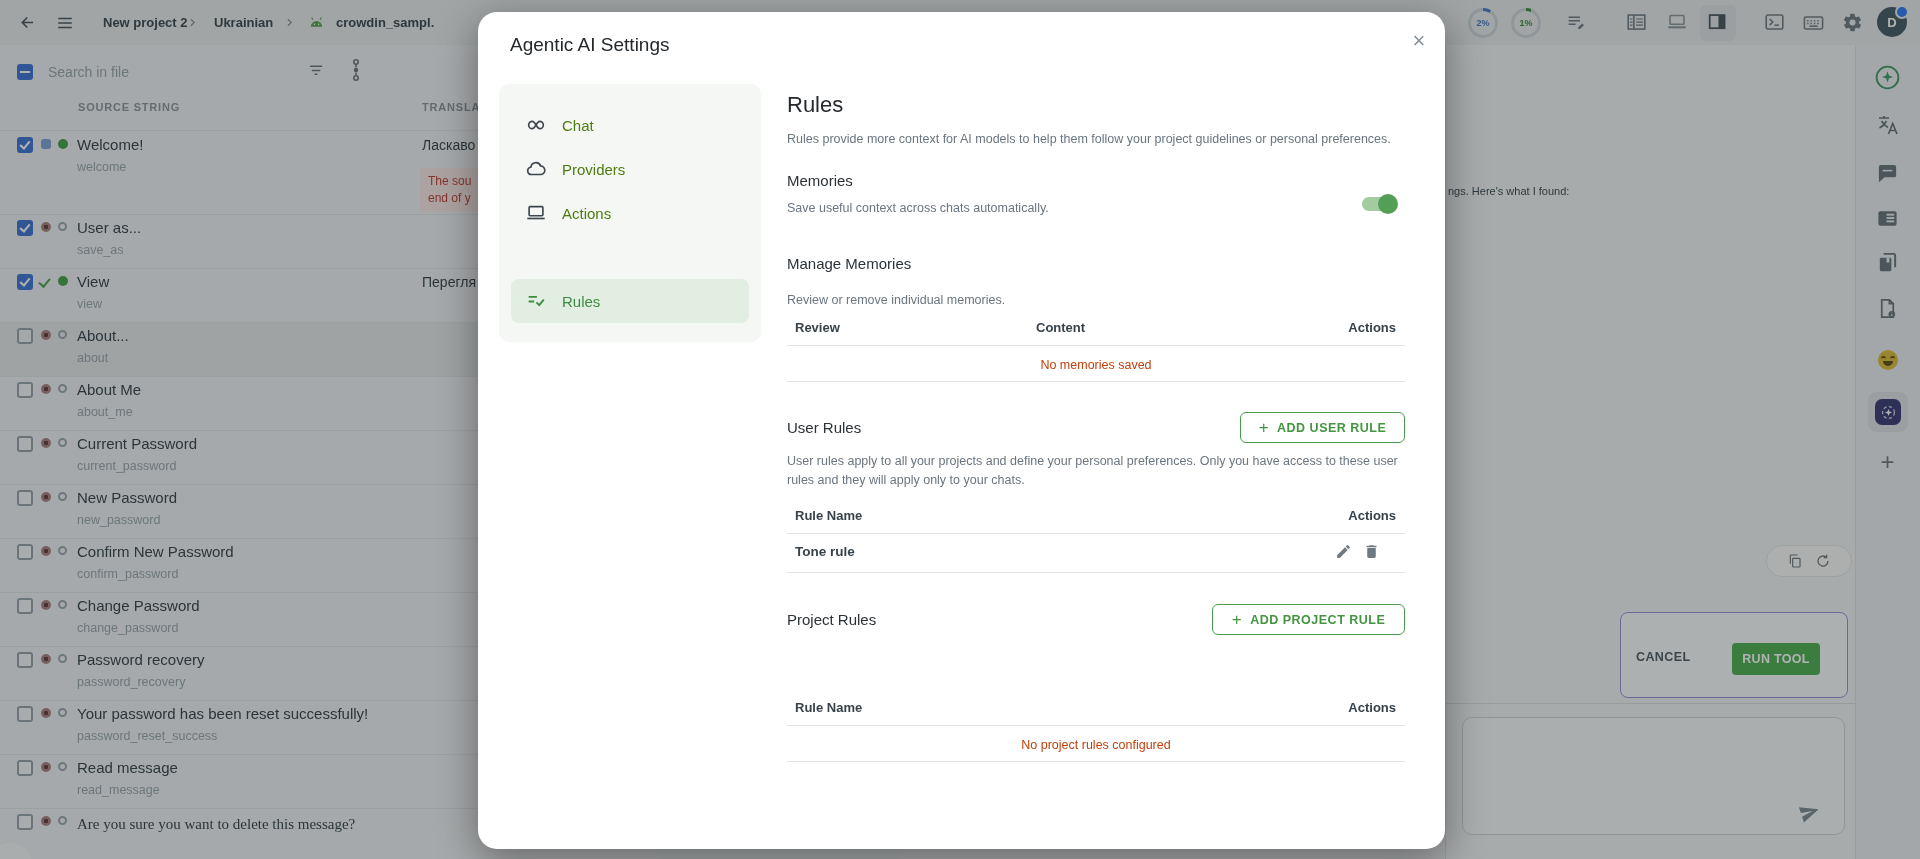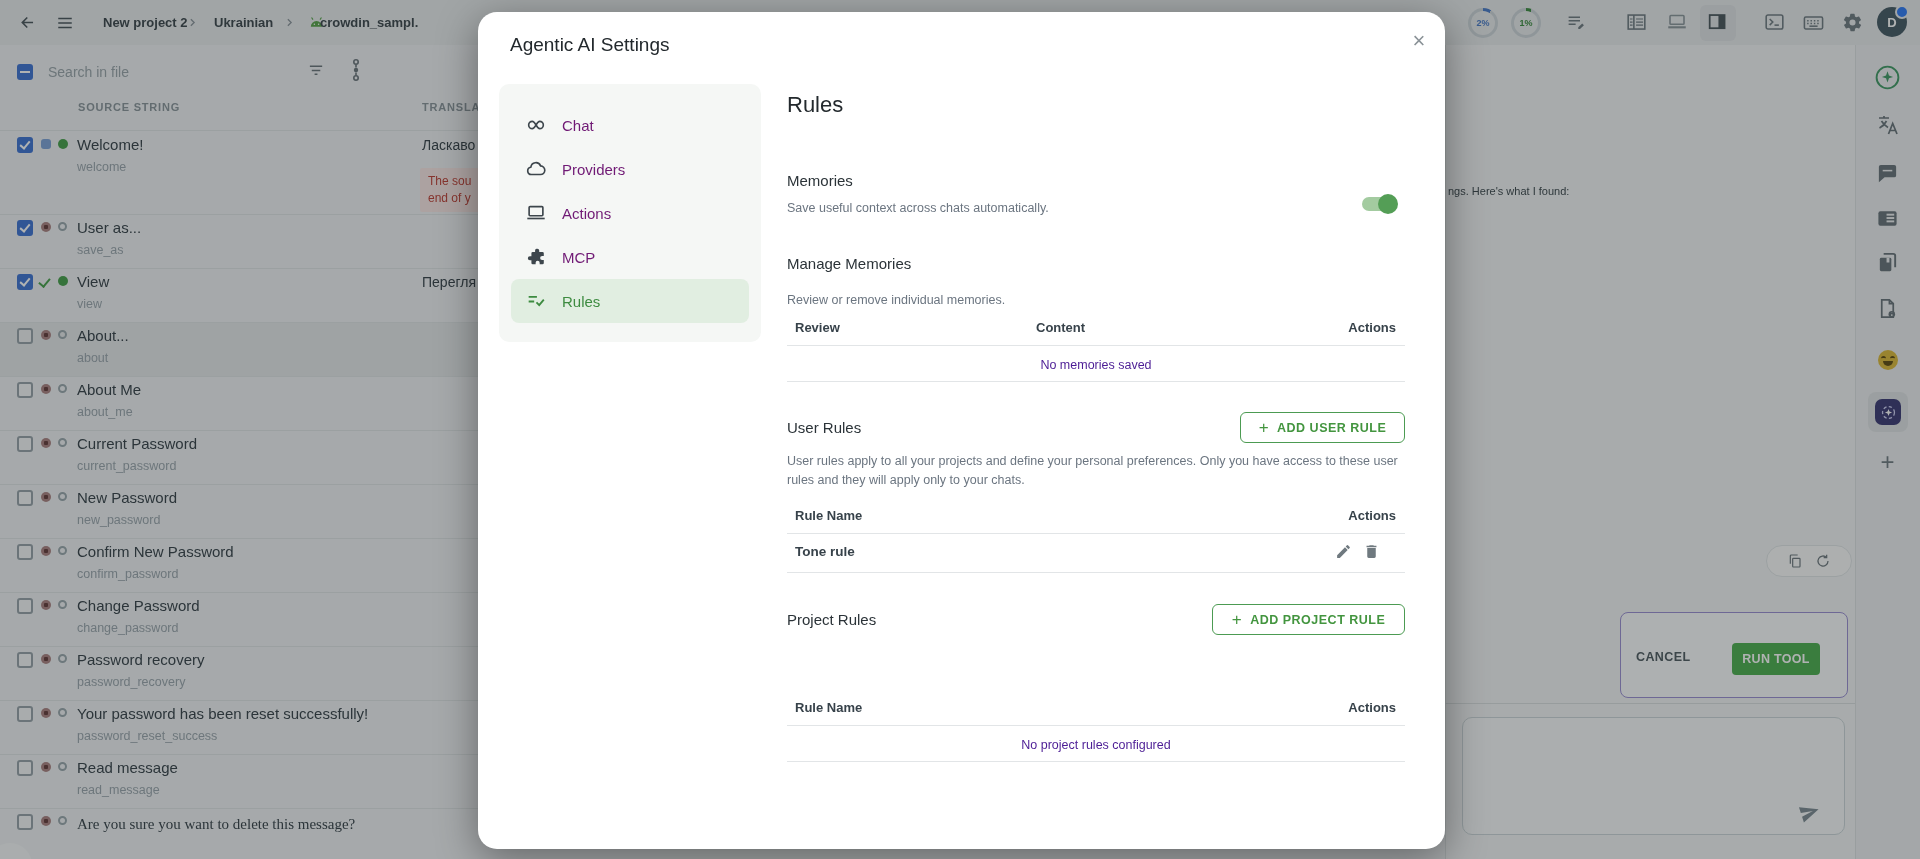--- a/index.html
+++ b/index.html
@@ -71,28 +71,28 @@
   .plus-glyph{font-size:24px;color:#6f7b82;line-height:1;}
 
   
   .modal{position:absolute;left:478px;top:12px;width:967px;height:837px;background:#ffffff;border-radius:19px;z-index:10;
          box-shadow:0 10px 42px rgba(0,0,0,.4);}
   .modal-title{position:absolute;left:32px;top:22px;font-size:19px;font-weight:500;color:#23292d;}
   .modal-close{position:absolute;left:928px;top:16px;width:26px;height:26px;font-size:22px;color:#8a9297;
                display:flex;align-items:center;justify-content:center;}
   .mnav{position:absolute;left:21px;top:72px;width:262px;height:258px;background:#f5f7f5;border-radius:10px;}
   .mnav-item{position:absolute;left:12px;width:238px;height:44px;border-radius:8px;display:flex;align-items:center;gap:15px;padding-left:14px;box-sizing:border-box;
-             font-size:15px;color:#701a75;}
+             font-size:15px;color:#4d7c0f;}
   .mnav-item.active{background:#e1eee1;color:#3d8b40;}
   .mc{position:absolute;}
   .h1{font-size:22px;font-weight:500;color:#23292d;}
   .sect-desc{font-size:12.5px;color:#6b7580;line-height:19px;}
   .sub-title{font-size:15px;font-weight:500;color:#2b3338;}
   .tbl-hdr{font-size:13px;font-weight:bold;color:#37424a;}
-  .tbl-empty{font-size:12.5px;color:#4c1d95;}
+  .tbl-empty{font-size:12.5px;color:#c2410c;}
   .tline{position:absolute;width:618px;height:1px;background:#e2e5e7;}
   .toggle{position:absolute;left:884px;top:180px;width:56px;height:24px;}
   .toggle .track{position:absolute;left:0;top:5px;width:34px;height:14px;border-radius:7px;background:#a3cba0;}
   .toggle .knob{position:absolute;left:16px;top:2px;width:20px;height:20px;border-radius:50%;background:#549e56;}
   .green-btn{position:absolute;height:31px;border:1px solid #4c9b52;border-radius:6px;background:#fff;box-sizing:border-box;
              display:flex;align-items:center;justify-content:center;gap:8px;color:#43953f;font-size:12.5px;font-weight:bold;letter-spacing:.5px;}
   .green-btn .plus{font-size:17px;font-weight:normal;line-height:1;}
   .act-ic{position:absolute;width:18px;height:18px;display:flex;align-items:center;justify-content:center;}
 </style>
 </head>
@@ -125,21 +125,21 @@
     </span>
     <span class="icon-btn" style="left:308px;top:15px">
       <svg width="17" height="15" viewBox="0 0 24 20">
           <path d="M4 16a8 8 0 0 1 16 0z" fill="#57a34a"></path>
           <line x1="7" y1="6" x2="5" y2="3" stroke="#57a34a" stroke-width="1.6"></line>
           <line x1="17" y1="6" x2="19" y2="3" stroke="#57a34a" stroke-width="1.6"></line>
           <circle cx="9" cy="12.5" r="1.1" fill="#fff"></circle>
           <circle cx="15" cy="12.5" r="1.1" fill="#fff"></circle>
         </svg>
     </span>
-    <span class="bc-text" style="left:320px">crowdin_sampl.</span>
+    <span class="bc-text" style="left:336px">crowdin_sampl.</span>
 
     <span class="ring" style="left:1468px;background:conic-gradient(#4a7bc8 0 9%,#cdd5da 9% 100%)">
       <span class="inner" style="color:#4a7bc8">2%</span>
     </span>
     <span class="ring" style="left:1511px;background:conic-gradient(#3c8c40 0 6%,#cdd5da 6% 100%)">
       <span class="inner" style="color:#3c8c40">1%</span>
     </span>
 
     <span class="icon-btn" style="left:1566px;top:12px">
       <svg width="21" height="21" viewBox="0 0 24 24">
@@ -422,36 +422,31 @@
           </svg>
         <span>Providers</span>
       </div>
       <div class="mnav-item" style="top:107px">
         <svg width="22" height="22" viewBox="0 0 24 24">
             <rect x="4.5" y="5" width="15" height="10" rx="1" fill="none" stroke="#3d464c" stroke-width="1.8"></rect>
             <path d="M2.5 18h19" stroke="#3d464c" stroke-width="1.8"></path>
           </svg>
         <span>Actions</span>
       </div>
-      <div class="mnav-item" style="top:151px">
-        <svg width="22" height="22" viewBox="0 0 24 24">
-            <path fill="#3d464c" d="M13.5 3a2 2 0 0 1 2 2v1.5H19A1.5 1.5 0 0 1 20.5 8v3h-1.8a2.2 2.2 0 1 0 0 4.4h1.8v3A1.5 1.5 0 0 1 19 20h-3v-1.7a2.2 2.2 0 1 0-4.4 0V20h-3A1.5 1.5 0 0 1 7 18.5v-3H5.3a2.2 2.2 0 1 1 0-4.4H7v-3A1.5 1.5 0 0 1 8.5 6.5H11V5a2 2 0 0 1 2.5-2z"></path>
-          </svg>
-        <span>MCP</span>
-      </div>
       <div class="mnav-item active" style="top:195px">
         <svg width="22" height="22" viewBox="0 0 24 24">
             <path d="M4 7.5h9M4 12.5h6" stroke="#3d8b40" stroke-width="2" fill="none"></path>
             <path d="M12.5 13.5l3 3 5-6" stroke="#3d8b40" stroke-width="2" fill="none"></path>
           </svg>
         <span>Rules</span>
       </div>
     </div>
 
     <span class="mc h1" style="left:309px;top:80px">Rules</span>
+    <span class="mc sect-desc" style="left:309px;top:118px;white-space:nowrap">Rules provide more context for AI models to help them follow your project guidelines or personal preferences.</span>
 
     <span class="mc sub-title" style="left:309px;top:160px">Memories</span>
     <span class="mc sect-desc" style="left:309px;top:187px">Save useful context across chats automatically.</span>
     <span class="toggle">
         <span class="track"></span>
         <span class="knob"></span>
       </span>
 
     <span class="mc sub-title" style="left:309px;top:243px">Manage Memories</span>
     <span class="mc sect-desc" style="left:309px;top:279px">Review or remove individual memories.</span>

